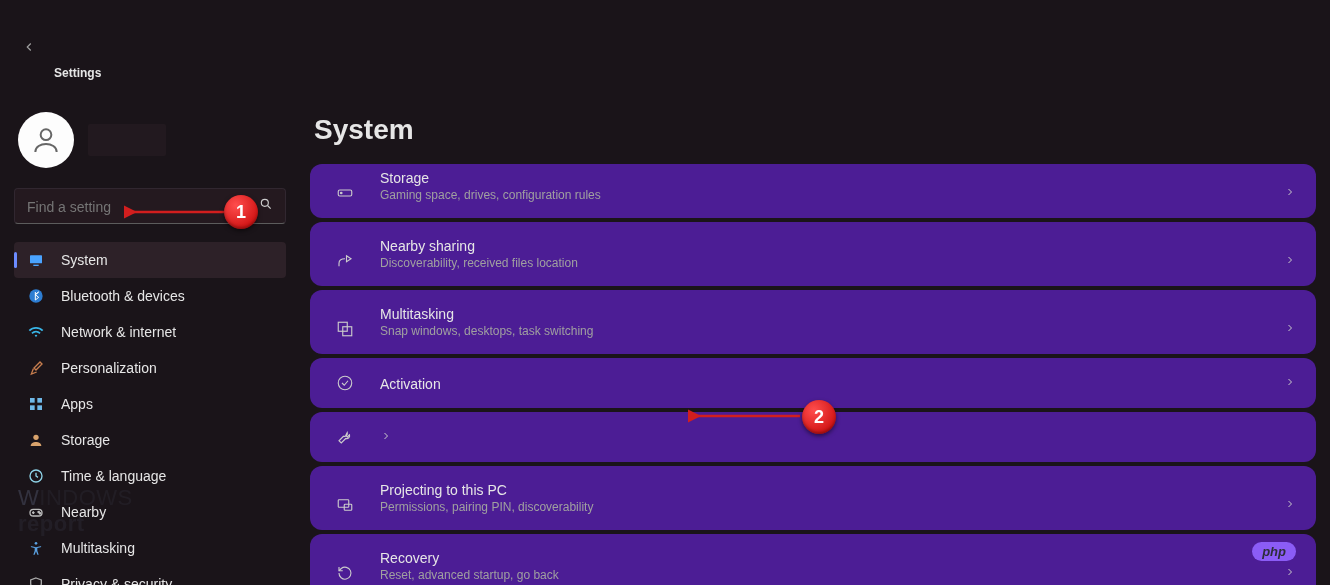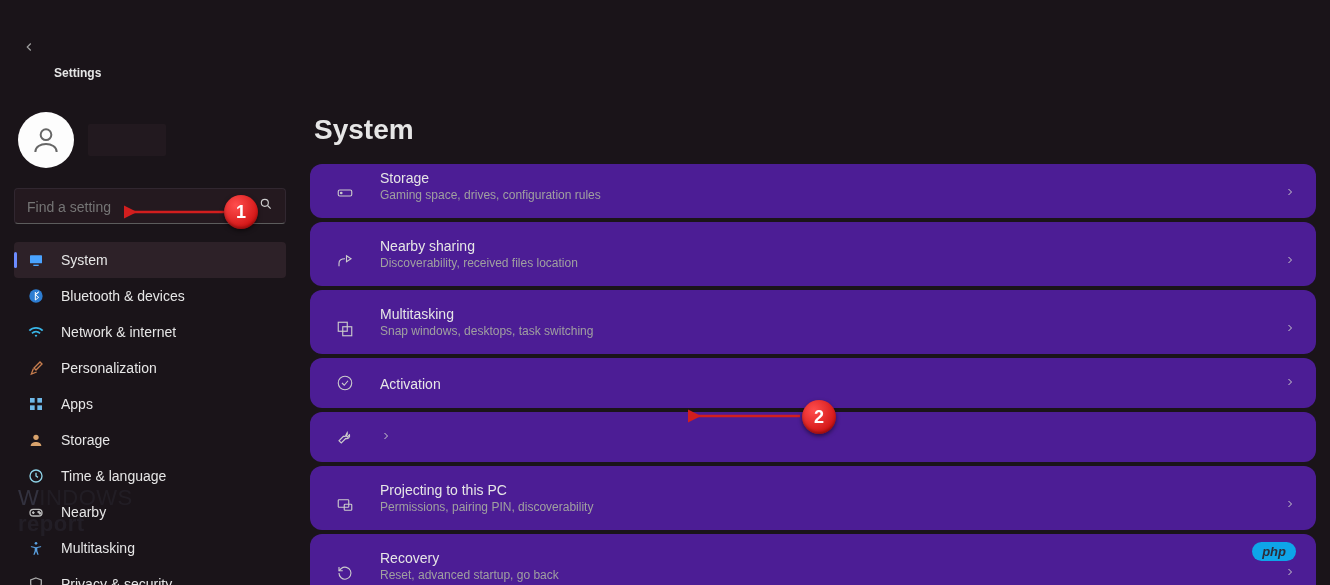--- a/index.html
+++ b/index.html
@@ -27,21 +27,21 @@
 .setting-card .cicon { width: 30px; display: flex; align-items: center; justify-content: center; margin-right: 20px; }
 .setting-card .cicon svg { width: 18px; height: 18px; }
 .setting-card .ctext { flex: 1; display: flex; flex-direction: column; gap: 2px; }
 .setting-card .ctitle { font-size: 14px; }
 .setting-card .cdesc { font-size: 12px; color: #a0a0a0; }
 .setting-card .chevron svg { width: 12px; height: 12px; }
 .annotation-circle { position: absolute; width: 34px; height: 34px; border-radius: 50%; background: radial-gradient(circle at 35% 30%, #ff4d4d, #c00000); color: #fff; font-size: 18px; font-weight: 600; display: flex; align-items: center; justify-content: center; box-shadow: 0 2px 4px rgba(0,0,0,.5), inset 0 -2px 3px rgba(0,0,0,.3); z-index: 10; }
 .arrow { position: absolute; z-index: 9; }
 .watermark { position: absolute; left: 18px; bottom: 48px; font-size: 22px; font-weight: 300; color: rgba(140,160,200,0.22); letter-spacing: 0.5px; pointer-events:none;}
 .watermark .bold { font-weight: 600; }
-.php-badge { position: absolute; right: 34px; bottom: 24px; background: #0ea5e9; color: #2d2d3a; font-weight: 700; font-style: italic; font-size: 13px; padding: 2px 10px; border-radius: 11px; pointer-events:none; }
+.php-badge { position: absolute; right: 34px; bottom: 24px; background: #8b5cf6; color: #2d2d3a; font-weight: 700; font-style: italic; font-size: 13px; padding: 2px 10px; border-radius: 11px; pointer-events:none; }
 </style>
 </head>
 <body>
 
 <div class="header">
   <span class="back-icon">
     <svg viewBox="0 0 24 24" fill="none" stroke="#a0a0a0" stroke-width="2">
         <path d="M15 18l-6-6 6-6"></path>
       </svg>
   </span>

